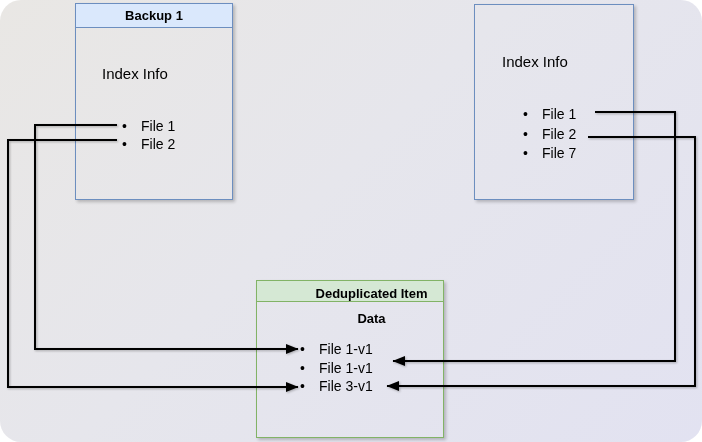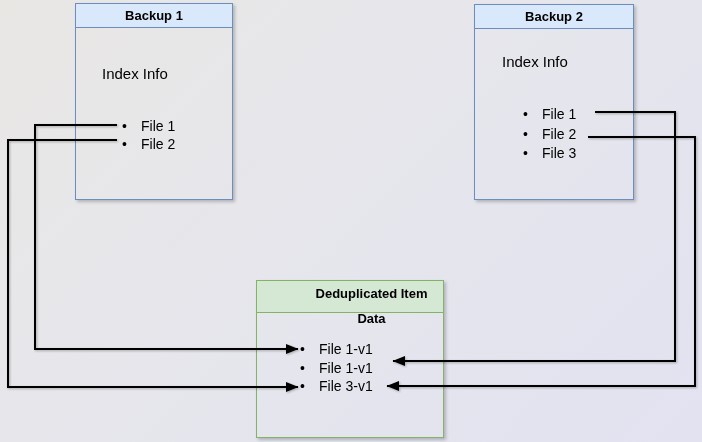--- a/index.html
+++ b/index.html
@@ -4,35 +4,36 @@
 <style>
   html, body { margin: 0; padding: 0; }
   body {
     width: 702px; height: 442px; overflow: hidden;
     font-family: "Liberation Sans", "DejaVu Sans", sans-serif;
     color: #000;
   }
   .canvas {
     position: relative; width: 702px; height: 442px;
     background: linear-gradient(135deg, var(--bg-start, #e9e7e4) 0%, var(--bg-mid, #e6e6ec) 45%, var(--bg-end, #e2e2f1) 100%);
+    border-radius: 21px;
   }
   .box {
     position: absolute; box-sizing: border-box;
     background: transparent;
     box-shadow: 2px 2px 3px rgba(0,0,0,0.22);
   }
   .box.blue  { border: 1px solid var(--blue-border, #6c8ebf); }
   .box.green { border: 1px solid var(--green-border, #82b366); }
   .box-header {
     position: absolute; left: 0; top: 0; right: 0;
     box-sizing: border-box;
     font-size: 13px; font-weight: bold; text-align: center;
   }
   .blue-h  { background: var(--blue-fill, #dae8fc);  border-bottom: 1px solid var(--blue-border, #6c8ebf);  height: 24px; line-height: 24px; }
-  .green-h { background: var(--green-fill, #d5e8d4); border-bottom: 1px solid var(--green-border, #82b366); height: 32px; line-height: 25px; padding-left: 43px; }
+  .green-h { background: var(--green-fill, #d5e8d4); border-bottom: 1px solid var(--green-border, #82b366); height: 21px; line-height: 25px; padding-left: 43px; }
   .subtitle {
     position: absolute; font-size: 15px; white-space: nowrap;
   }
   ul.filelist {
     position: absolute; margin: 0; padding: 0; list-style: none;
     font-size: 14px; white-space: nowrap;
   }
   ul.filelist li { margin: 0; padding: 0; }
   .bullet-icon { display: inline-block; width: 19px; }
   .bullet-icon::before { content: "\2022"; }
@@ -50,26 +51,25 @@
   <div class="box blue" style="left:75px; top:3px; width:158px; height:197px;">
     <div class="box-header blue-h">Backup 1</div>
     <div class="subtitle" style="left:26px; top:61px;">Index Info</div>
     <ul class="filelist" style="left:46px; top:113px; line-height:18px;">
       <li><span class="bullet-icon"></span><span>File 1</span></li>
       <li><span class="bullet-icon"></span><span>File 2</span></li>
     </ul>
   </div>
 
   <div class="box blue" style="left:474px; top:4px; width:160px; height:196px;">
-    <div class="box-header blue-h">Backup 2</div>
     <div class="subtitle" style="left:27px; top:48px;">Index Info</div>
     <ul class="filelist" style="left:48px; top:100px; line-height:19.5px;">
       <li><span class="bullet-icon"></span><span>File 1</span></li>
       <li><span class="bullet-icon"></span><span>File 2</span></li>
-      <li><span class="bullet-icon"></span><span>File 3</span></li>
+      <li><span class="bullet-icon"></span><span>File 7</span></li>
     </ul>
   </div>
 
   <div class="box green" style="left:256px; top:280px; width:188px; height:158px;">
     <div class="box-header green-h">Deduplicated Item Data</div>
     <ul class="filelist" style="left:43px; top:59px; line-height:18.7px;">
       <li><span class="bullet-icon"></span><span>File 1-v1</span></li>
       <li><span class="bullet-icon"></span><span>File 1-v1</span></li>
       <li><span class="bullet-icon"></span><span>File 3-v1</span></li>
     </ul>

